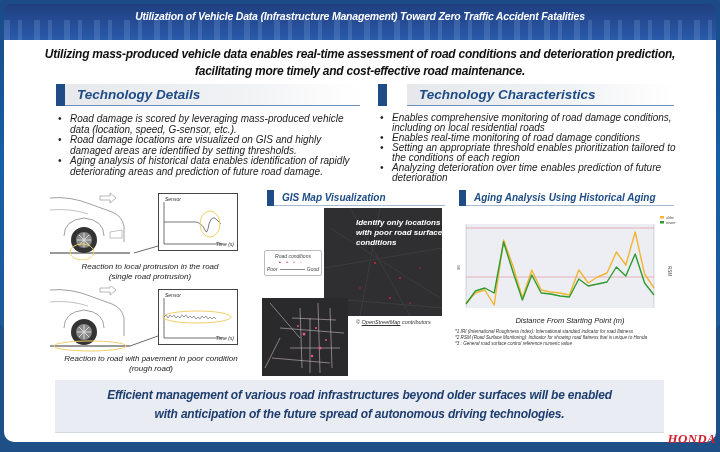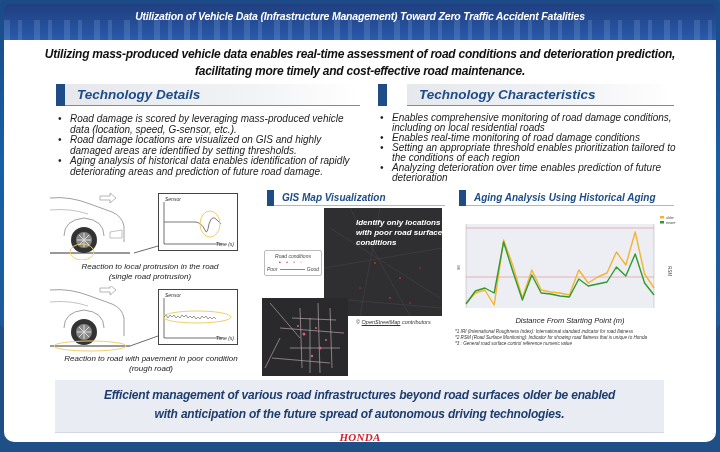--- a/index.html
+++ b/index.html
@@ -31,22 +31,22 @@
   .graph-box { position: absolute; border: 1px solid #444; background: #fff; }
   .graph-box .ylab, .graph-box .xlab { position: absolute; font-size: 5px; color: #333; }
   .map-wrap { position: absolute; }
   .legend-box { position: absolute; border: 1px solid #bbb; background: #fff; border-radius: 2px; font-size: 5px; color: #444; }
   .osm { position: absolute; font-size: 5.5px; color: #333; }
   .osm span.u { text-decoration: underline; }
   .chart { position: absolute; }
   .notes { position: absolute; font-size: 4.6px; color: #333; line-height: 6.2px; }
   .footer-band { position: absolute; left: 51px; top: 340px; width: 609px; height: 53px; background: #e9edf3; border-bottom: 1px solid #d3d9e1; }
   .footer-band .txt { text-align: center; font-weight: bold; color: #1e3d6e; font-size: 12px; line-height: 19px; padding-top: 6px; letter-spacing: -0.2px; }
-  .honda { position: absolute; left: 0; top: 391px; width: 712px; text-align: center; font-family: "Liberation Serif", "DejaVu Serif", serif;
-    font-weight: bold; color: #d1202a; font-size: 11px; letter-spacing: 0.3px; }
+  .honda { position: absolute; left: 0; top: 391px; width: 712px; text-align: right; font-family: "Liberation Serif", "DejaVu Serif", serif;
+    font-weight: bold; color: #d1202a; font-size: 13px; letter-spacing: 0.3px; }
 </style>
 </head>
 <body>
 
 <div class="frame">
 
   <div class="header">
     <div class="skyline"></div>
     <div class="subtitle">Utilization of Vehicle Data (Infrastructure Management) Toward Zero Traffic Accident Fatalities</div>
     <div class="title">Road Hazard Monitoring System</div>
@@ -236,19 +236,19 @@
     </div>
     <div style="position:absolute; left:450px; top:276px; width:232px; text-align:center; font-size:7.5px; color:#222;">Distance From Starting Point (m)</div>
     <div class="notes" style="left:451px; top:289px; width:230px;">
       <div>*1 IRI (International Roughness Index): International standard indicator for road flatness</div>
       <div>*2 RSM (Road Surface Monitoring): Indicator for showing road flatness that is unique to Honda</div>
       <div>*3 : General road surface control reference numeric value</div>
     </div>
 
     <div class="footer-band">
       <div class="txt">
-        <div>Efficient management of various road infrastructures beyond road surfaces older be enabled</div>
+        <div>Efficient management of various road infrastructures beyond older surfaces will be enabled</div>
         <div>with anticipation of the future spread of autonomous driving technologies.</div>
       </div>
     </div>
     <div class="honda">HONDA</div>
   </div>
 </div>
 
 </body></html>

